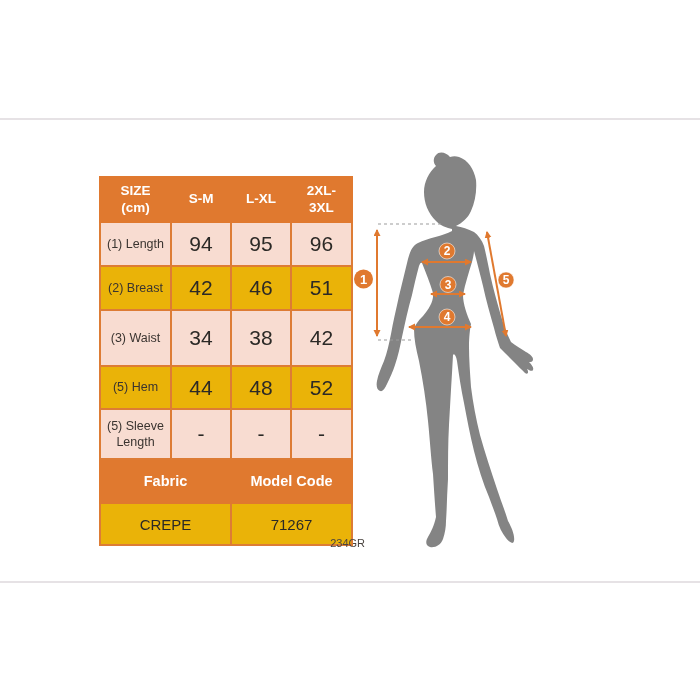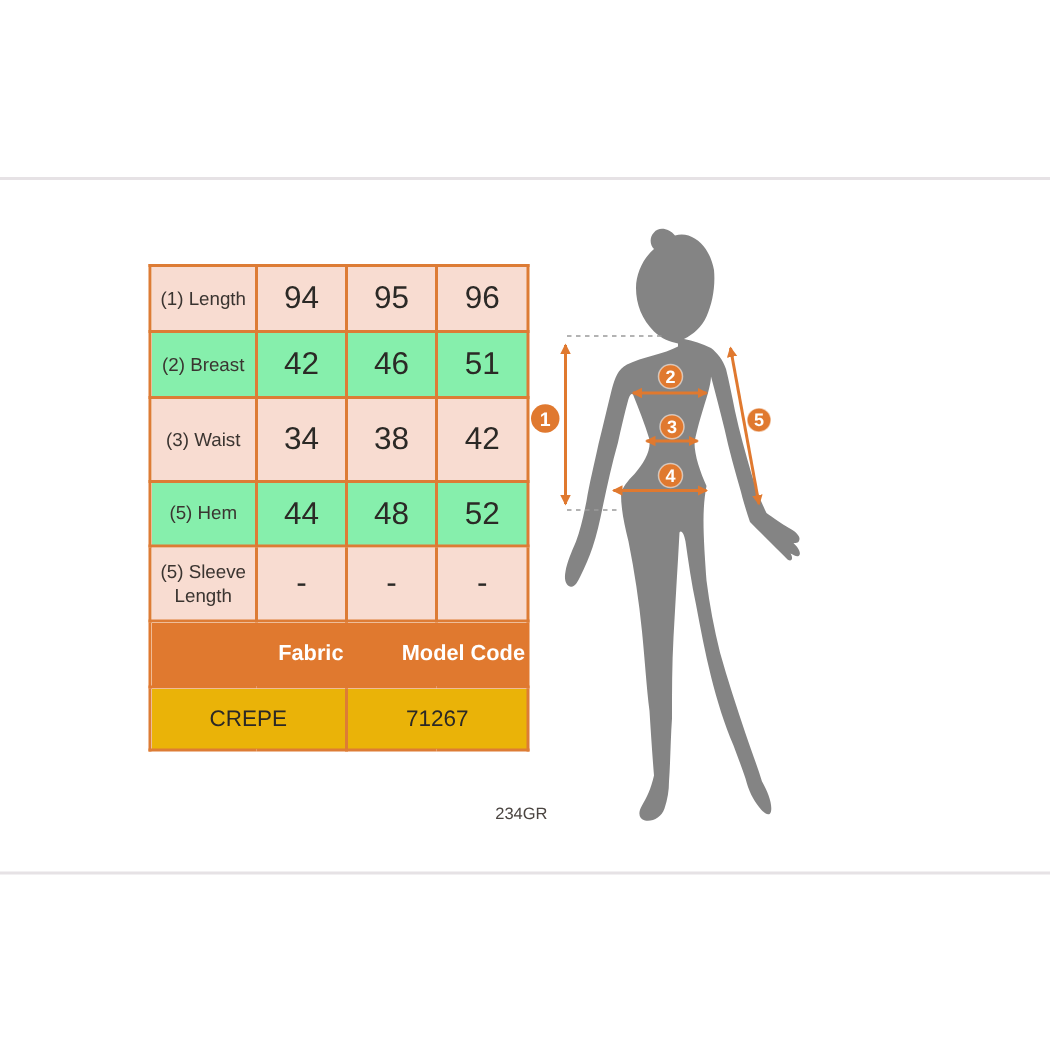--- a/index.html
+++ b/index.html
@@ -47,38 +47,37 @@
     color: #ffffff;
     font-size: 13.5px;
     font-weight: bold;
     line-height: 1.25;
   }
   .size-table .head-row th .wrap {
     display: inline-block;
     max-width: 46px;
   }
   .row-dark  { background: #f8dcd1; padding-left: 19px; }
-  .row-light { background: #86efac; }
+  .row-light { background: #eab308; }
   .label-cell {
     font-size: 12.5px;
     font-weight: normal;
     color: #3a3430;
     line-height: 1.3;
   }
   .num-cell {
     font-size: 21px;
     color: #2b2926;
   }
   .footer-head td {
     background: #e0792f;
     border-color: #e0792f;
     color: #ffffff;
     font-size: 14.5px;
     font-weight: bold;
-    text-align: right;
   }
   .footer-val td {
     background: #eab308;
     font-size: 15px;
     color: #2b2926;
   }
 
   .note-code {
     position: absolute;
     left: 301px;
@@ -112,20 +111,26 @@
   <div class="divider bottom"></div>
 
   <table class="size-table">
     <colgroup>
       <col style="width:71px">
         <col style="width:60px">
         <col style="width:60px">
         <col style="width:61px">
     </colgroup>
     <tbody>
+        <tr class="head-row" style="height:45px">
+      <th><span class="wrap">SIZE (cm)</span></th>
+      <th><span class="wrap">S-M</span></th>
+      <th><span class="wrap">L-XL</span></th>
+      <th><span class="wrap">2XL-3XL</span></th>
+    </tr>
     <tr class="row-dark" style="height:44px">
       <td class="label-cell">(1) Length</td>
       <td class="num-cell">94</td>
       <td class="num-cell">95</td>
       <td class="num-cell">96</td>
     </tr>
     <tr class="row-light" style="height:44px">
       <td class="label-cell">(2) Breast</td>
       <td class="num-cell">42</td>
       <td class="num-cell">46</td>

